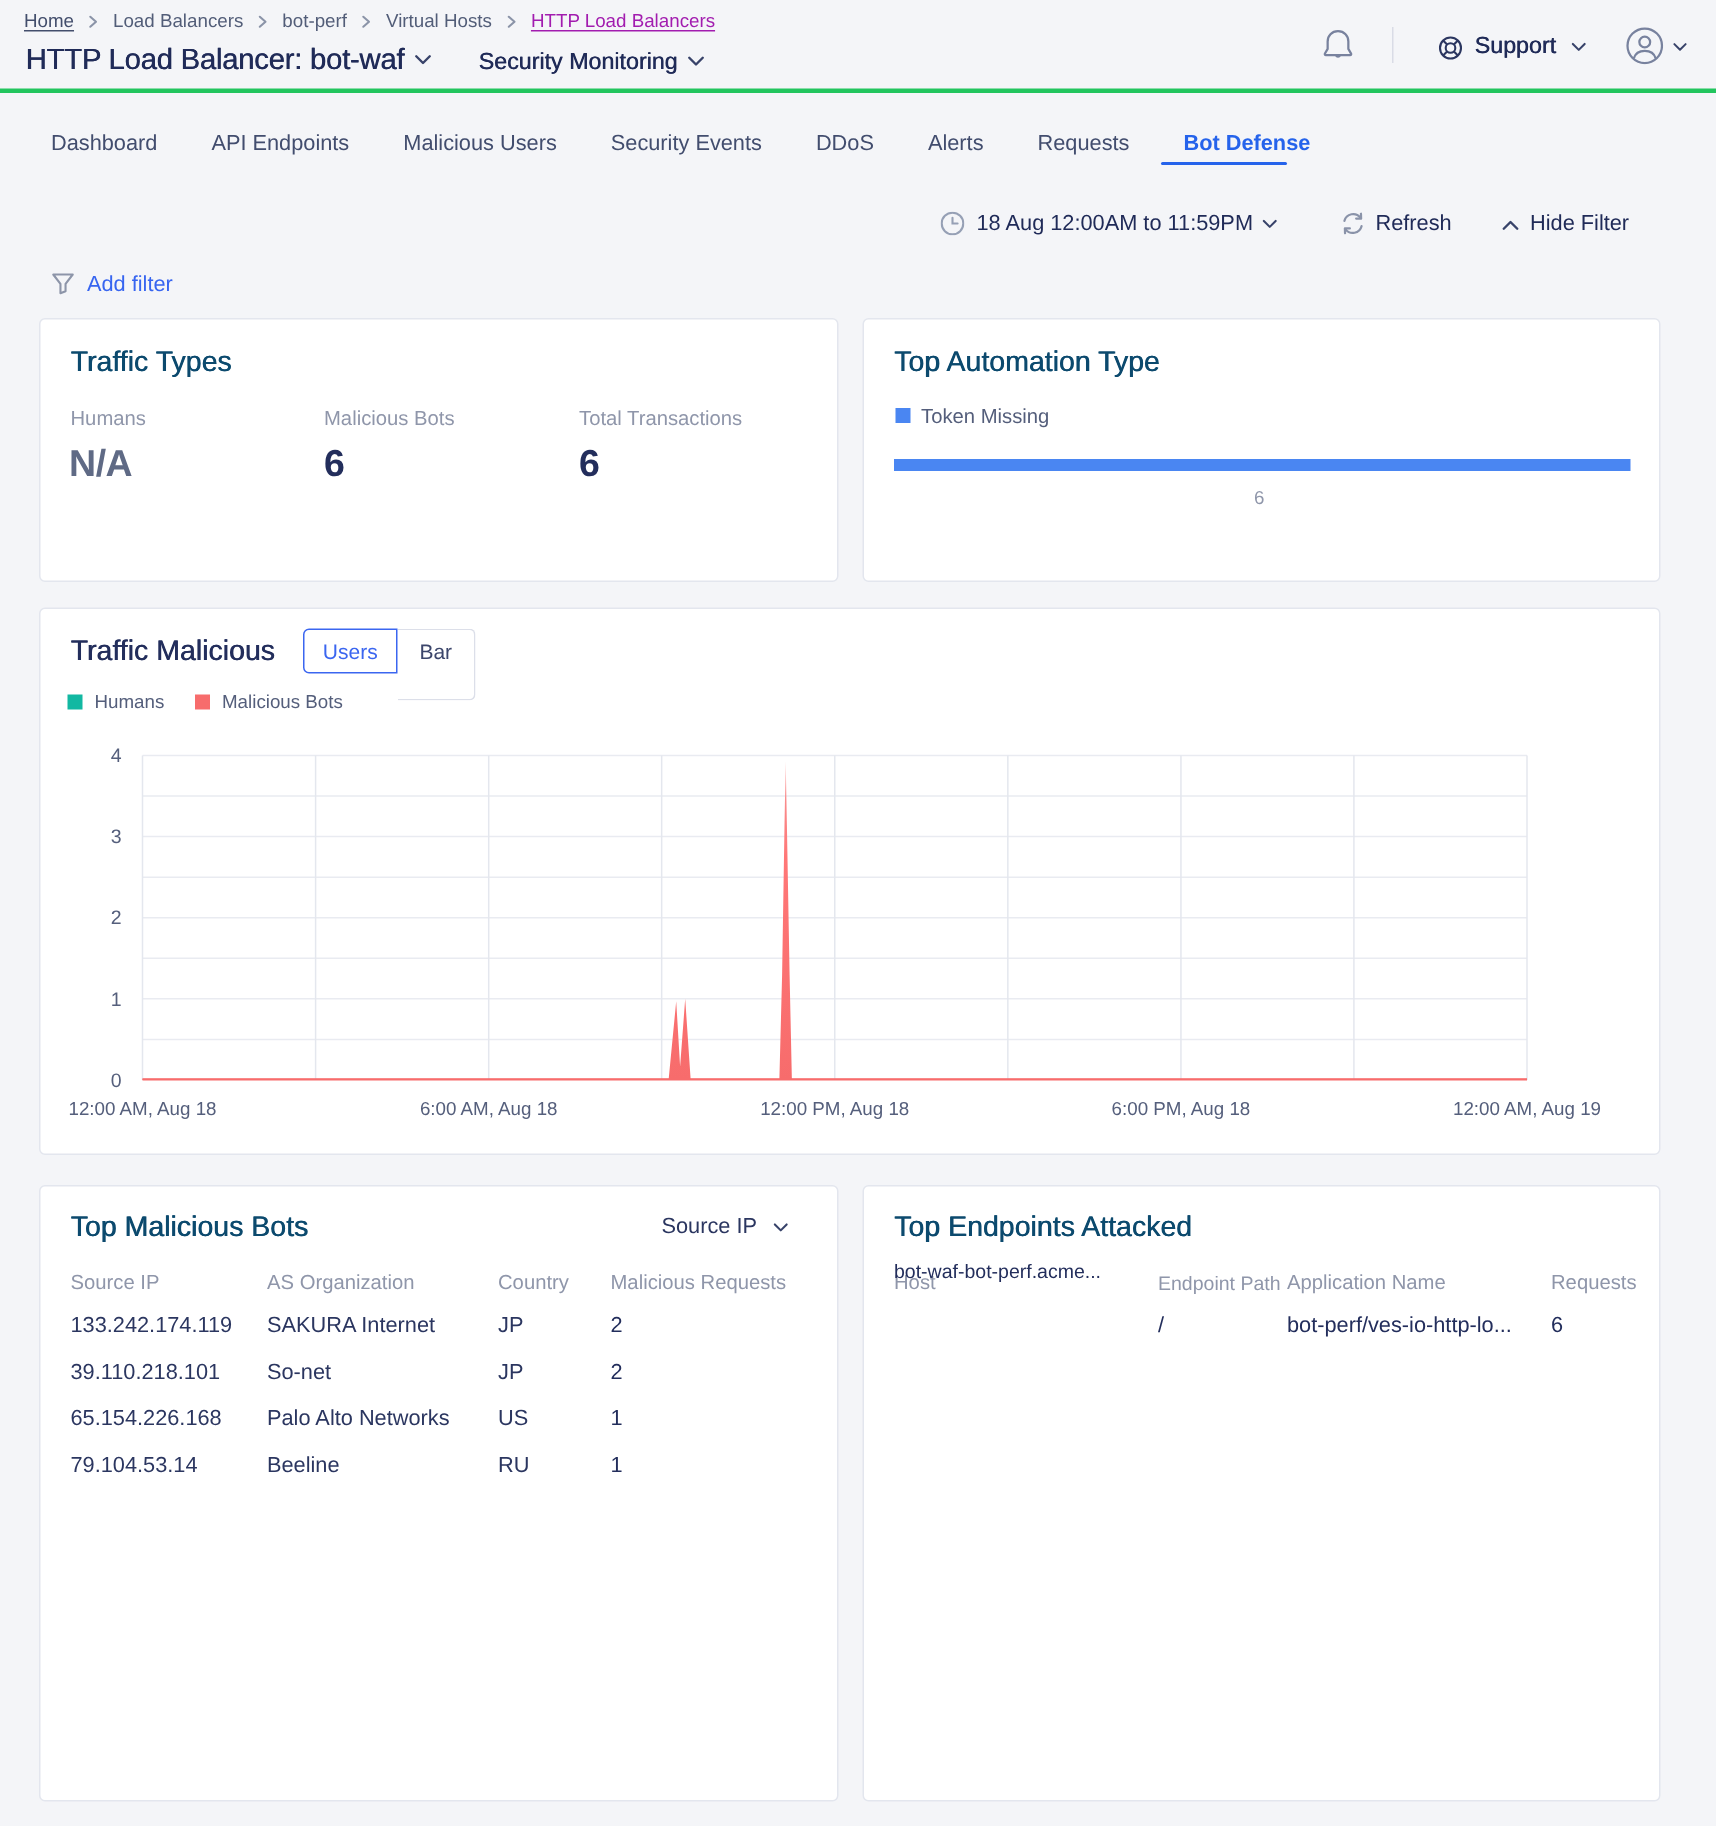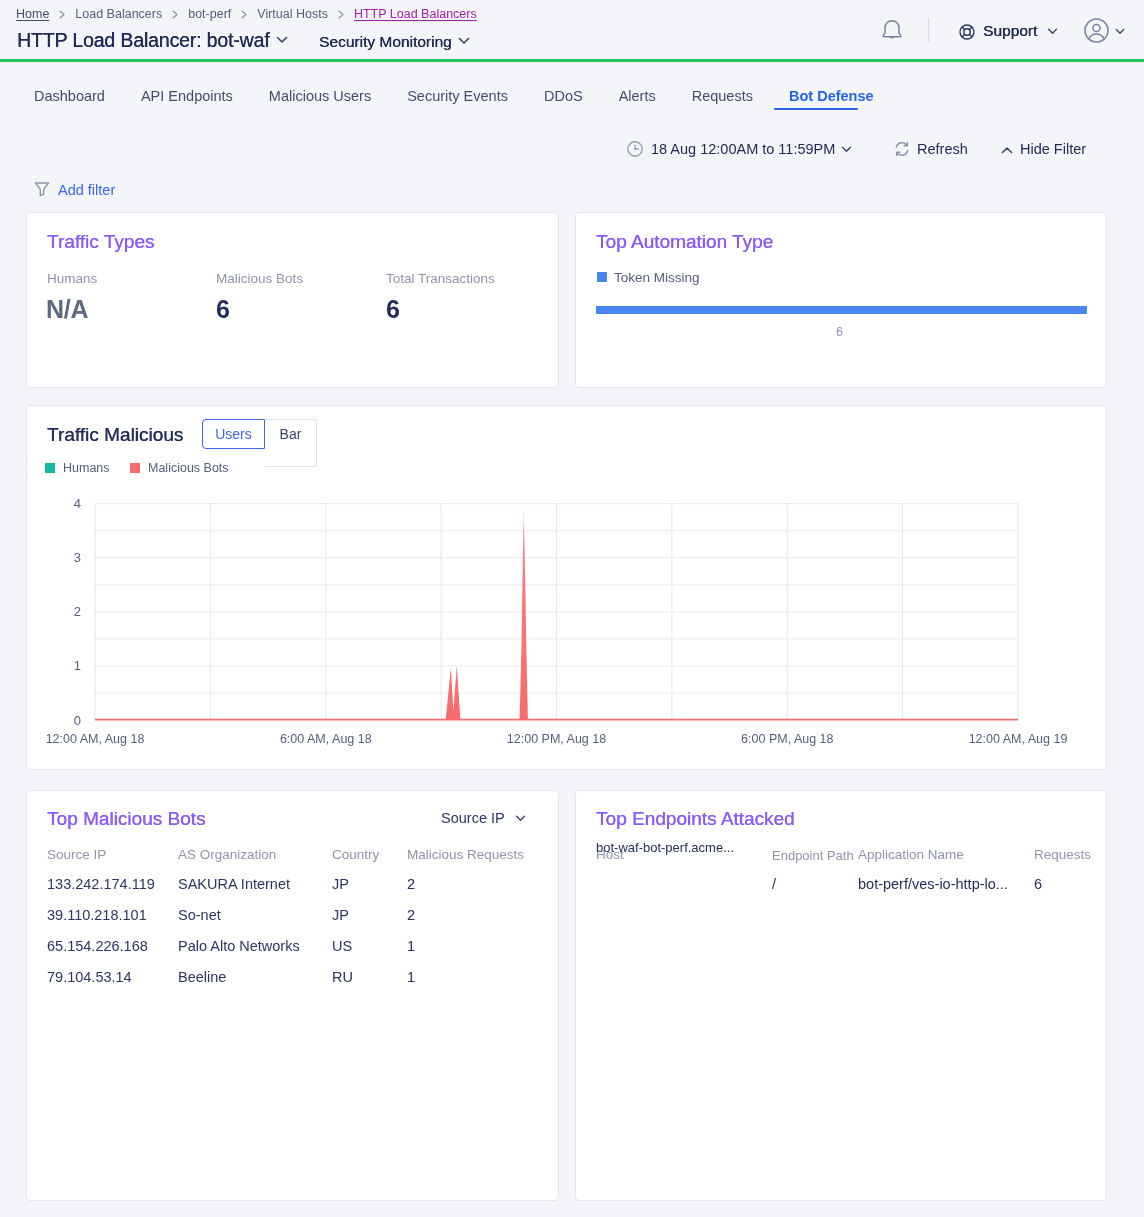--- a/index.html
+++ b/index.html
@@ -3,21 +3,21 @@
 <meta charset="utf-8">
 <style>
 * { margin:0; padding:0; box-sizing:border-box; }
 html,body { width:1144px; height:1217px; background:#f4f5f8; font-family:"Liberation Sans",sans-serif; position:relative; overflow:hidden; }
 .abs { position:absolute; }
 .card { position:absolute; background:#fff; border:1px solid #e3e6ee; border-radius:4px; }
 .navy { color:#232e5c; }
 .gray { color:#8f96aa; }
 a.dk { color:#2b3660; text-underline-offset:3px; text-decoration-thickness:1px; }
 .num { font-size:25px; font-weight:bold; color:#232e5c; letter-spacing:-0.3px; }
-.ttl { font-size:19px; color:#8b5cf6; text-shadow:0.35px 0 0 currentColor; }
+.ttl { font-size:19px; color:#0c4a6e; text-shadow:0.35px 0 0 currentColor; }
 svg { display:block; }
 </style>
 </head>
 <body>
 
 <div class="abs" style="top:0;left:0;width:1144px;height:62px;border-bottom:3px solid #22c55e;">
 
   <div class="abs" style="left:16px;top:7px;font-size:12.5px;color:#525d78;white-space:nowrap;display:flex;align-items:center;">
     <span style="text-decoration:underline;color:#3c476400;color:#434e6c;text-underline-offset:2px;">Home</span>
     <svg width="8" height="9" viewBox="0 0 8 9" style="display:inline-block;margin:0 9px;vertical-align:-0.5px;">

